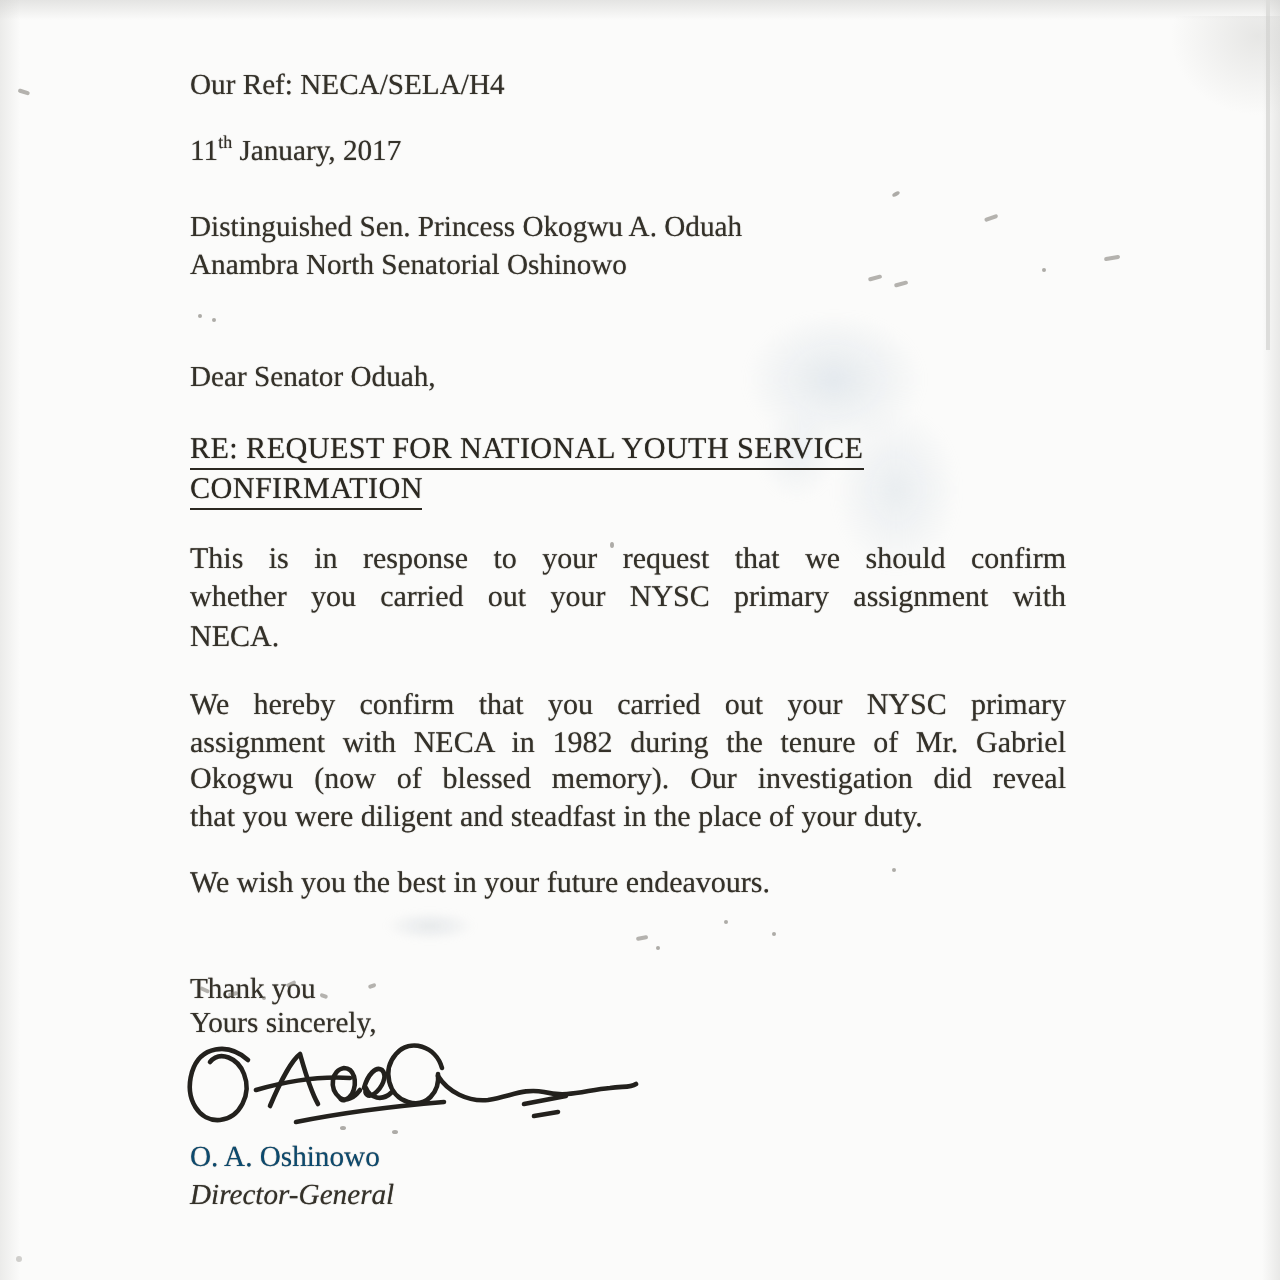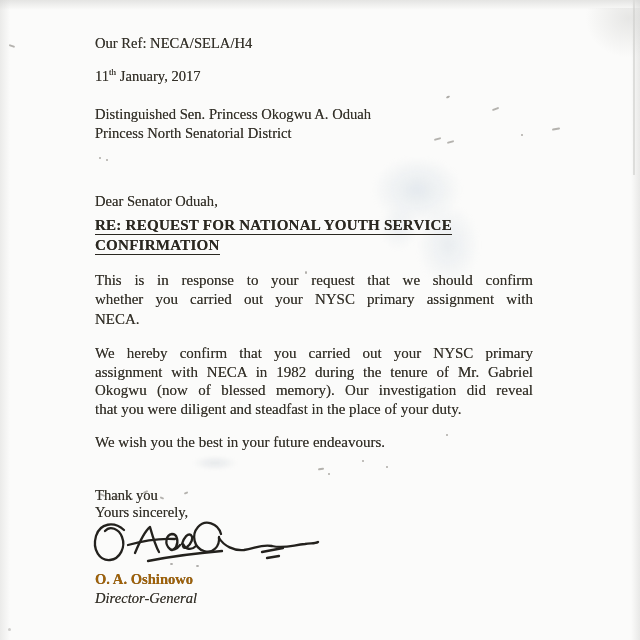--- a/index.html
+++ b/index.html
@@ -35,32 +35,32 @@
     position:absolute;left:180px;top:448px;width:70px;height:30px;
     background:radial-gradient(ellipse 30px 10px at 50% 50%,rgba(190,198,206,.35),rgba(190,198,206,0) 75%);
     filter:blur(1.5px);
   }
   
   .tb{position:absolute;left:95px;width:443px;font-size:14.6px;line-height:19px;}
   .ref{top:34px;}
   .date{top:67px;}
   .date sup{font-size:9px;vertical-align:super;line-height:0;text-align:right;}
   .addr{top:105px;line-height:18.5px;}
-  .salutation{top:192px;}
-  .subject{top:216px;font-weight:bold;font-size:15.1px;line-height:19.5px;color:#2b2821;letter-spacing:.2px;}
+  .salutation{top:180px;}
+  .subject{top:216px;font-weight:normal;font-size:15.1px;line-height:19.5px;color:#2b2821;letter-spacing:.2px;}
   .subject .ul{border-bottom:1.6px solid #2b2821;padding-bottom:1px;}
   .para{position:absolute;left:95px;width:438px;font-size:15px;line-height:19.3px;}
   .p1{top:271px;}
   .p2{top:344px;line-height:18.6px;}
   .p3{top:433px;}
   .line{text-align:justify;text-align-last:justify;}
   .line.last{text-align-last:left;}
   .thanks{top:466px;margin-top:20px;}
   .closing{top:503px;}
-  .sig-name{top:570px;font-weight:bold;color:#a16207;}
+  .sig-name{top:570px;font-weight:normal;color:#0c4a6e;}
   .sig-title{top:589px;font-style:italic;}
   .signature{position:absolute;left:86px;top:514px;width:245px;height:62px;}
   .signature path{fill:none;stroke:#23211d;stroke-width:2.3;stroke-linecap:round;stroke-linejoin:round;}
   
   .speck{position:absolute;background:#6d6a62;opacity:.55;border-radius:50%;}
   .dash{position:absolute;background:#6d6a62;opacity:.5;border-radius:1px;height:1.6px;}
 </style>
 </head>
 <body>
 
@@ -73,21 +73,21 @@
   <div class="corner-tr"></div>
   <div class="stain"></div>
   <div class="stain2"></div>
 
   <div class="tb ref">Our Ref: NECA/SELA/H4</div>
 
   <div class="tb date"><span>11</span><sup>th</sup><span> January, 2017</span></div>
 
   <div class="tb addr">
     <div>Distinguished Sen. Princess Okogwu A. Oduah</div>
-    <div>Princess North Senatorial District</div>
+    <div>Anambra North Senatorial Oshinowo</div>
   </div>
 
   <div class="tb salutation">Dear Senator Oduah,</div>
 
   <div class="tb subject">
     <div><span class="ul">RE: REQUEST FOR NATIONAL YOUTH SERVICE</span></div>
     <div><span class="ul">CONFIRMATION</span></div>
   </div>
 
   <div class="para p1">

